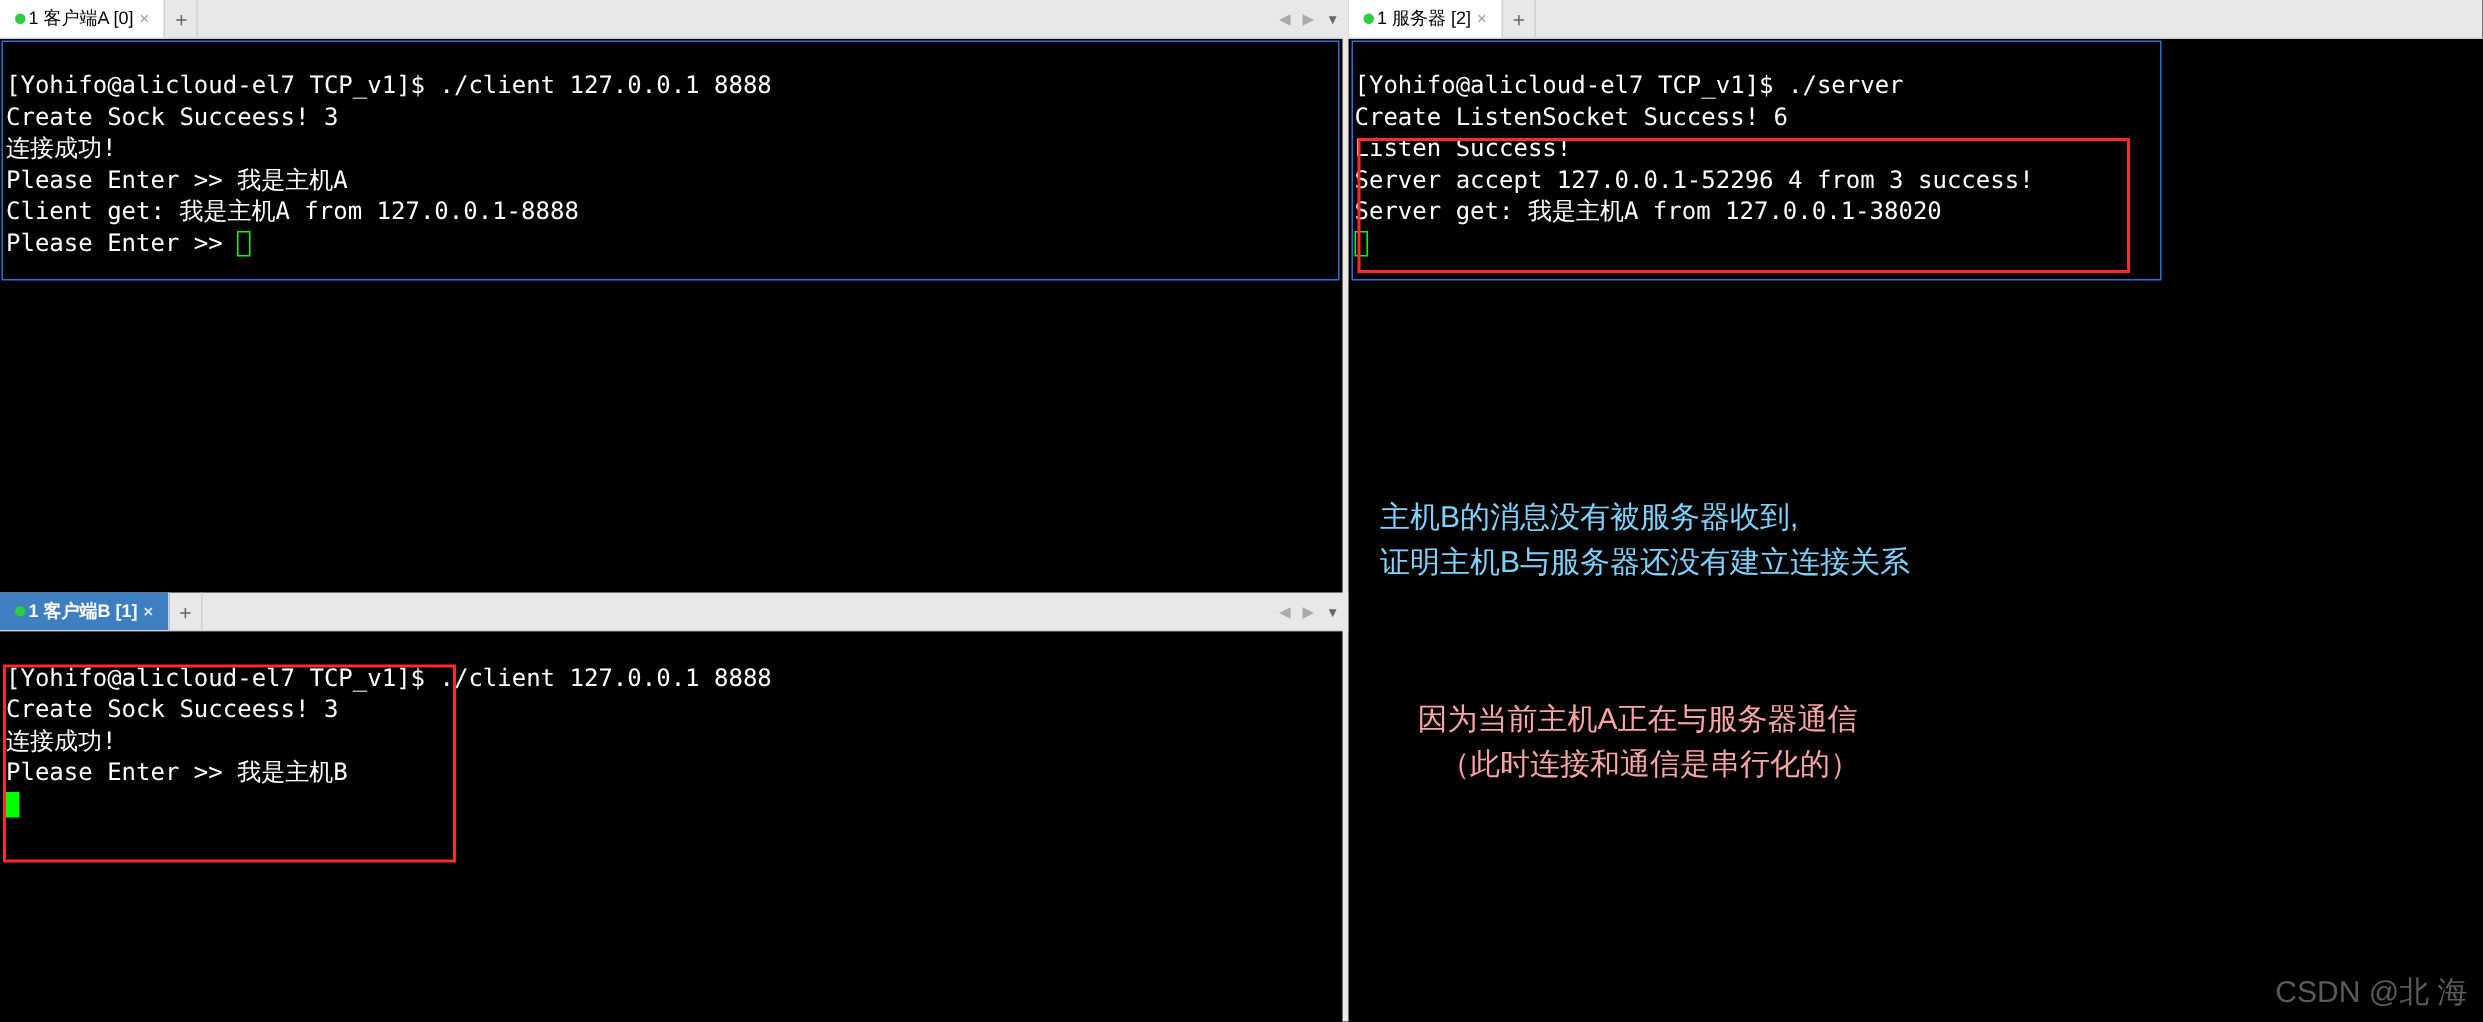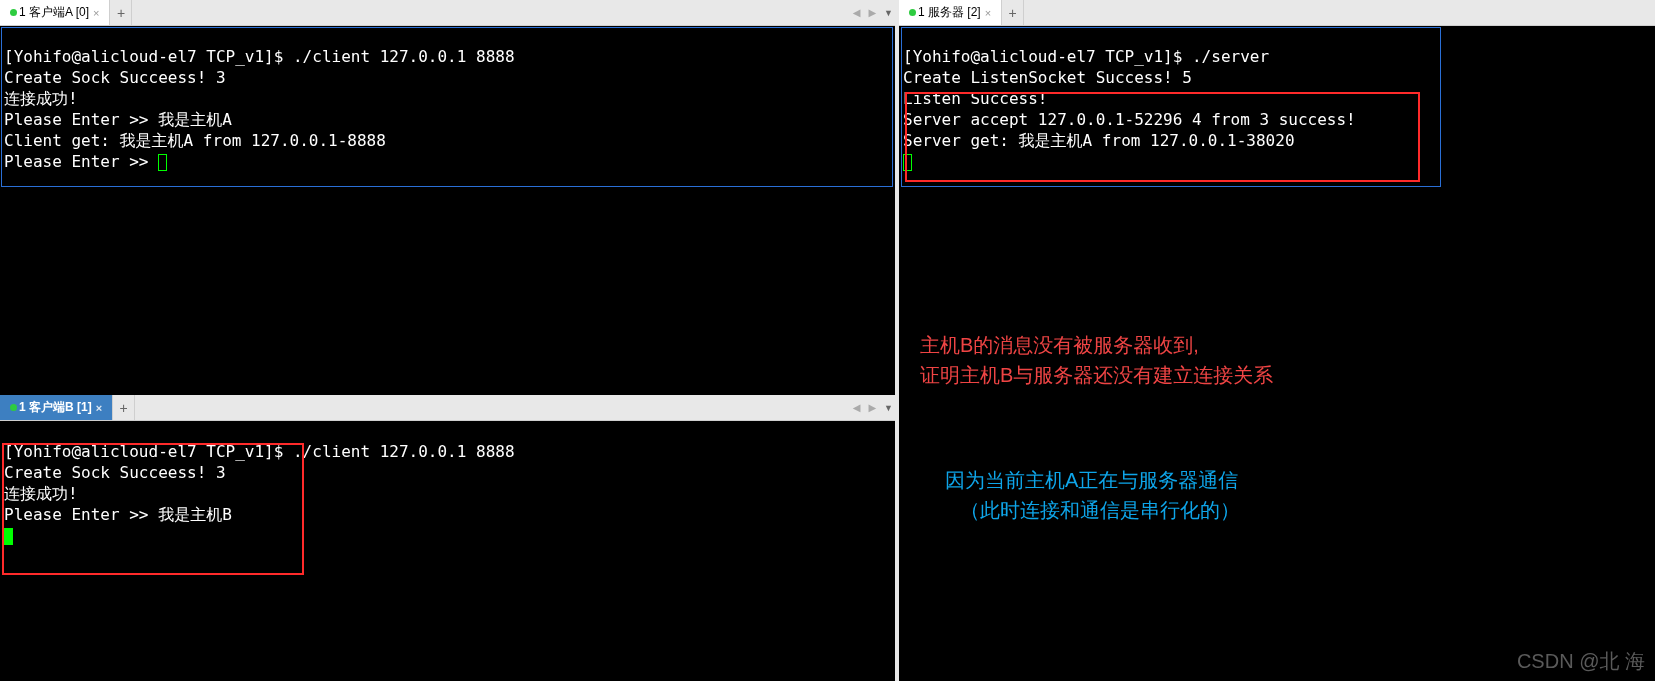--- a/index.html
+++ b/index.html
@@ -100,22 +100,22 @@
   }
 
   .annot {
     position: absolute;
     font-size: 20px;
     line-height: 30px;
     white-space: pre;
     pointer-events: none;
     font-family: "Microsoft YaHei", sans-serif;
   }
-  .annot.red { color: #ef4444; }
-  .annot.blue { color: #0ea5e9; }
+  .annot.red { color: #7dd3fc; }
+  .annot.blue { color: #fca5a5; }
 
   .watermark {
     position: absolute;
     right: 10px;
     bottom: 6px;
     color: #5a5a5a;
     font-size: 20px;
     font-family: "Microsoft YaHei", sans-serif;
     text-align: right;
   }
@@ -178,21 +178,21 @@
 <div class="pane pane-s">
   <div class="tabbar">
     <div class="tab active">
       <span class="dot"></span>
       <span>1 服务器 [2]</span>
       <span class="tab-close">×</span>
     </div>
     <div class="tab-add">+</div>
   </div>
   <div class="term"><span>[Yohifo@alicloud-el7 TCP_v1]$ </span><span>./server</span>
-<span>Create ListenSocket Success! 5</span>
+<span>Create ListenSocket Success! 6</span>
 <span>Listen Success!</span>
 <span>Server accept 127.0.0.1-52296 4 from 3 success!</span>
 <span>Server get: 我是主机A from 127.0.0.1-38020</span>
 <span class="cursor-block"></span></div>
 </div>
 
 <div class="splitter-v"></div>
 
 <div class="hl-blue" style="left:1px; top:27px; width:892px; height:160px;"></div>
 <div class="hl-blue" style="left:901px; top:27px; width:540px; height:160px;"></div>

